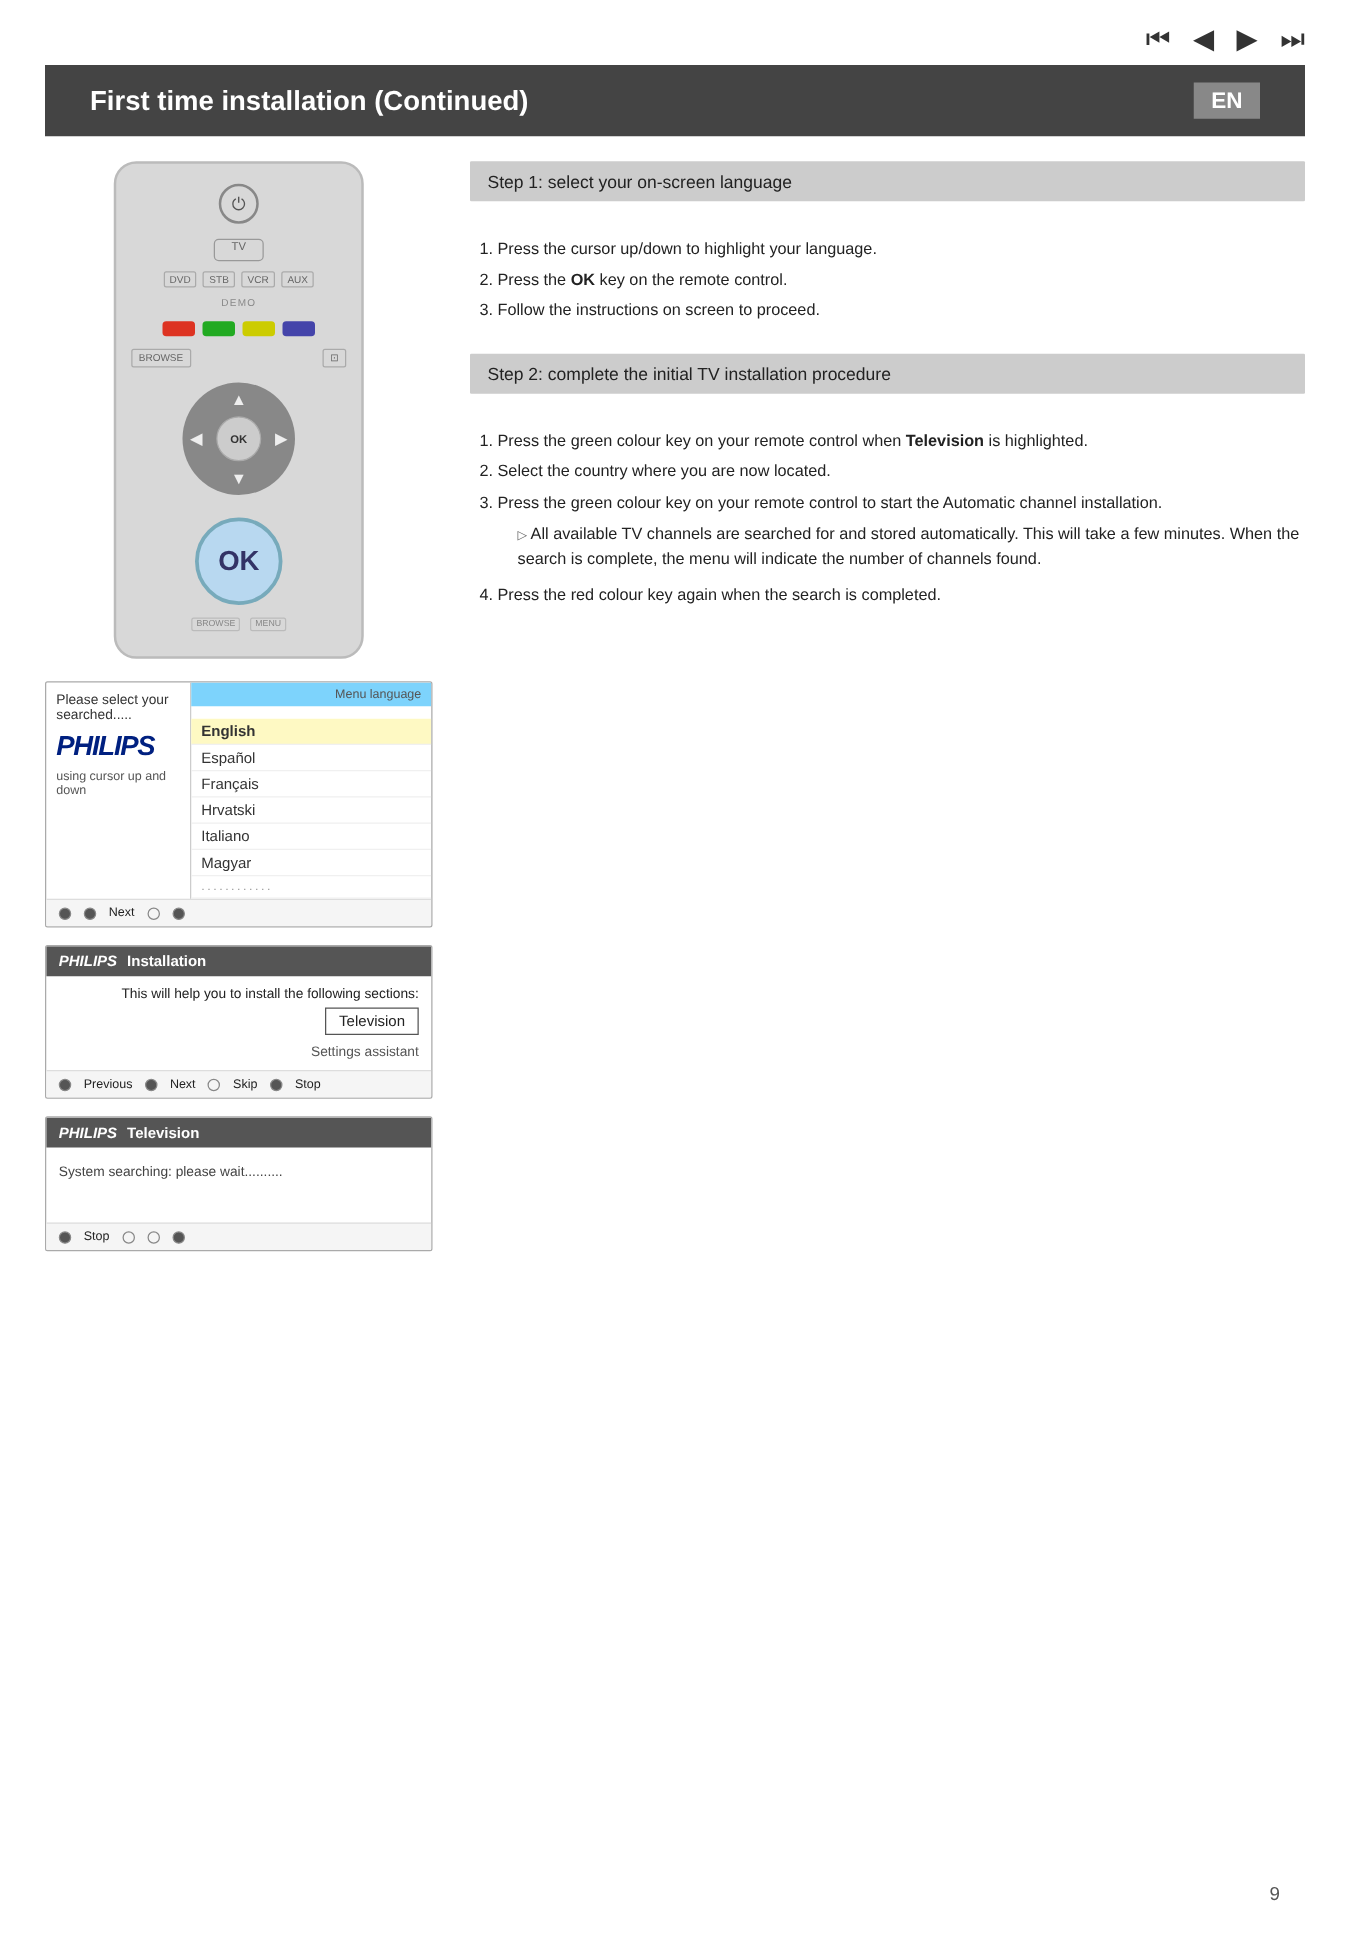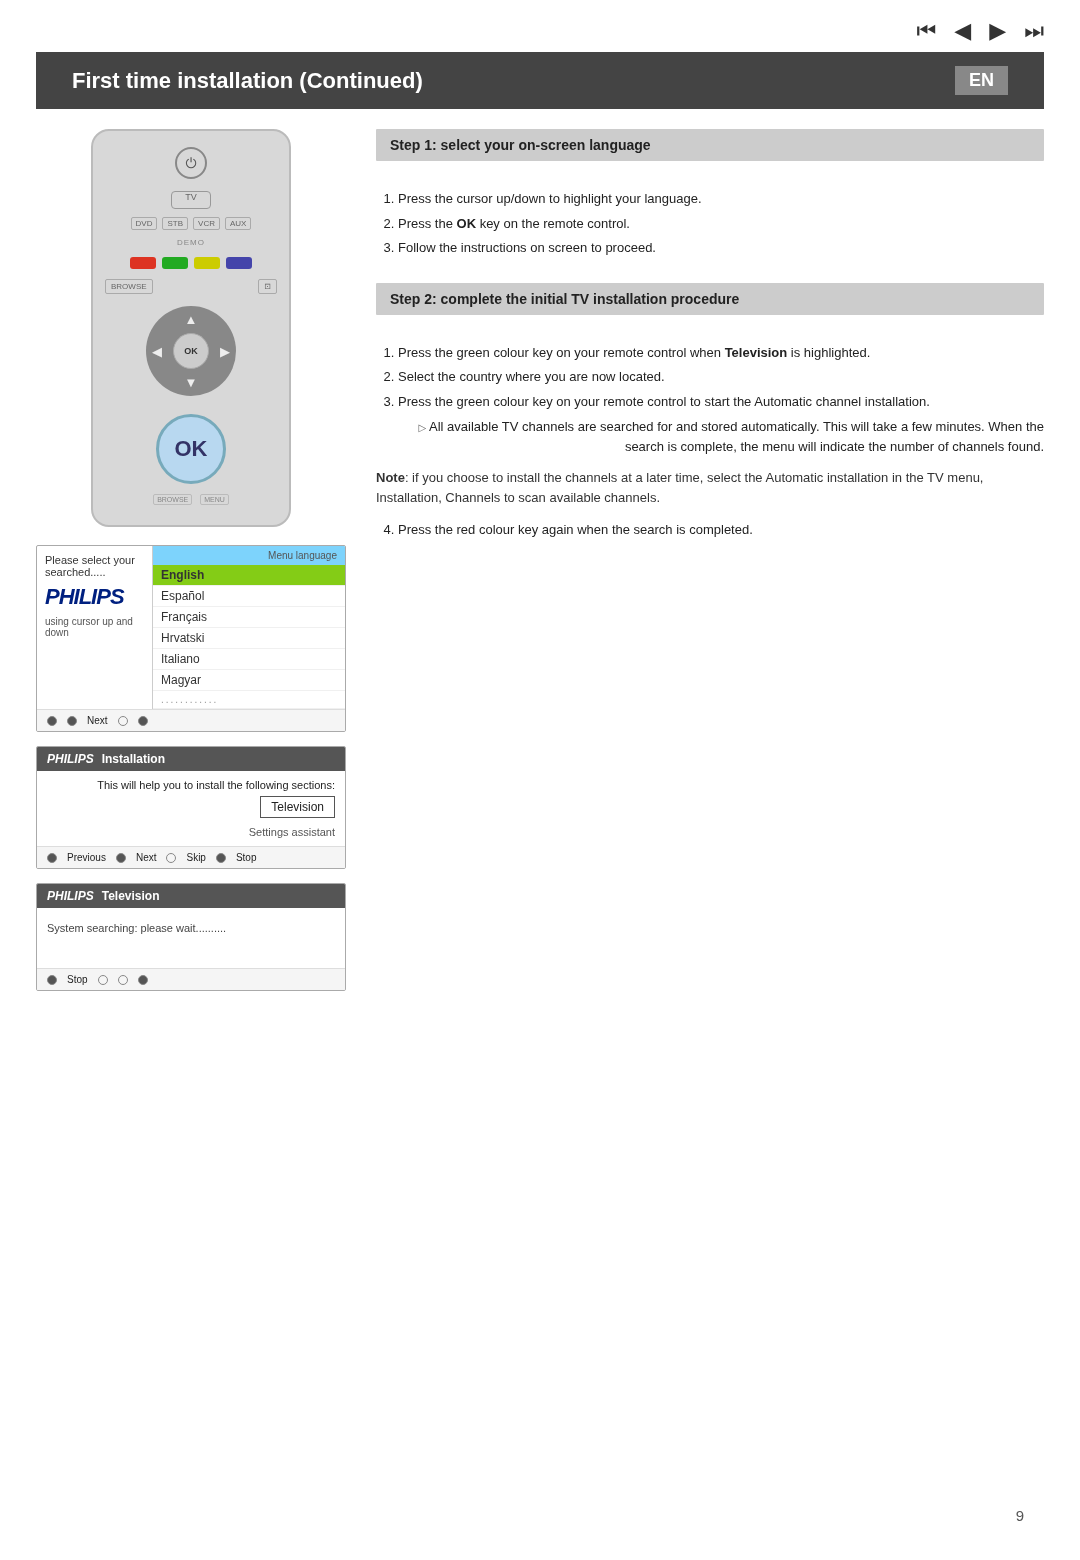--- a/index.html
+++ b/index.html
@@ -279,22 +279,23 @@
       color: #555;
       text-align: right;
     }
     .lang-list .lang-item {
       padding: 3px 8px;
       font-size: 12px;
       color: #333;
       border-bottom: 1px solid #f0f0f0;
     }
     .lang-item.selected {
-      background: #84cc16;
-      font-weight: bold;
+      background: #fef9c3;
+      font-weight: bold;
+      margin-top: 10px;
     }
     .lang-item.dotted {
       letter-spacing: 2px;
       color: #999;
       font-size: 10px;
     }
     .screen-footer {
       background: #f5f5f5;
       border-top: 1px solid #ddd;
       padding: 5px 10px;
@@ -344,21 +345,21 @@
 
     
     .right-col {
       flex: 1;
     }
 
     .step-header {
       background: #ccc;
       padding: 8px 14px;
       font-size: 14px;
-      font-weight: bold;
+      font-weight: normal;
       margin-bottom: 28px;
       border-radius: 1px;
     }
     .step-body {
       font-size: 13px;
       line-height: 1.6;
       margin-bottom: 16px;
       color: #333;
     }
     .step-list {
@@ -367,21 +368,20 @@
     .step-list li {
       margin-bottom: 5px;
       line-height: 1.5;
     }
     .step-list li b {
       font-weight: bold;
     }
     .step-sub-list {
       margin: 6px 0 0 16px;
       list-style: none;
-      text-align: right;
     }
     .step-sub-list li::before {
       content: "▷ ";
       font-size: 10px;
       color: #666;
     }
     .note-box {
       font-size: 13px;
       line-height: 1.55;
       margin: 12px 0;
@@ -552,23 +552,20 @@
     <ol class="step-list">
       <li>Press the green colour key on your remote control when <b>Television</b> is highlighted.</li>
       <li>Select the country where you are now located.</li>
       <li>Press the green colour key on your remote control to start the Automatic channel installation.
         <ul class="step-sub-list">
           <li>All available TV channels are searched for and stored automatically. This will take a few minutes. When the search is complete, the menu will indicate the number of channels found.</li>
         </ul>
       </li>
     </ol>
 
-    <div class="note-box">
-      <b>Note</b>: if you choose to install the channels at a later time, select the Automatic installation in the TV menu, Installation, Channels to scan available channels.
-    </div>
 
     <ol class="step-list" start="4">
       <li>Press the red colour key again when the search is completed.</li>
     </ol>
 
   </div>
 </div>
 
 <div class="page-num">9</div>
 

